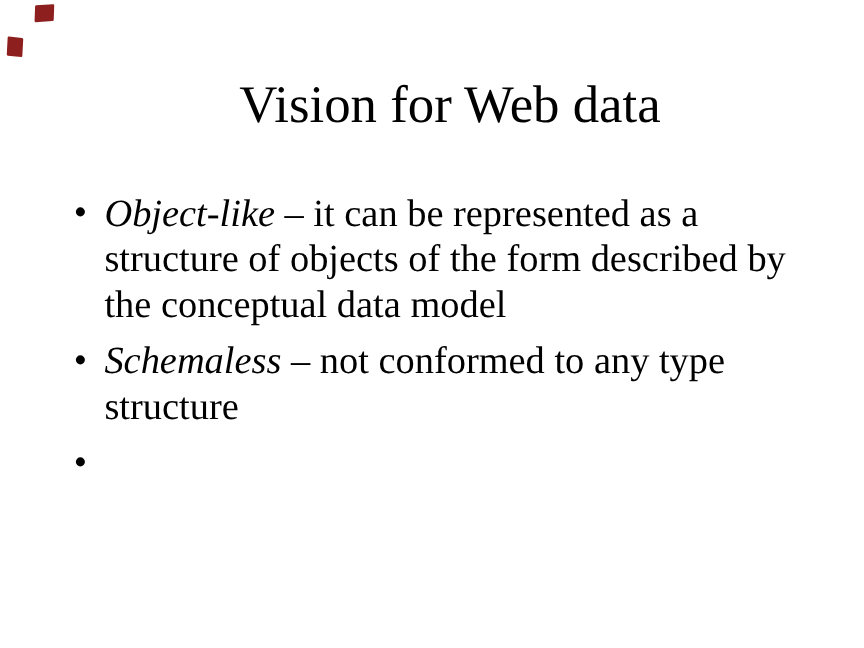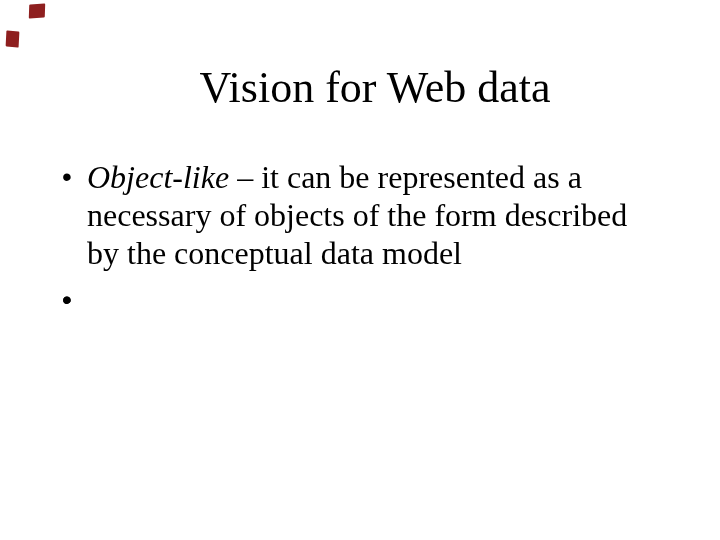--- a/index.html
+++ b/index.html
@@ -85,25 +85,26 @@
 
   <div class="red-mark red-mark-1"></div>
   <div class="red-mark red-mark-2"></div>
 
   <h1 class="slide-title">Vision for Web data</h1>
 
   <ul class="bullet-list">
 
     <li class="bullet-item">
       <span class="bullet-marker">•</span>
-      <span class="bullet-text"><em class="bullet-term">Object-like</em><span> – it can be represented as a necessary of objects of the form described by the conceptual data model</span></span>
+      <span class="bullet-text"><em class="bullet-term">Object-like</em><span> – it can be represented as a structure of objects of the form described by the conceptual data model</span></span>
     </li>
 
     <li class="bullet-item">
       <span class="bullet-marker">•</span>
+      <span class="bullet-text"><em class="bullet-term">Schemaless</em><span> – not conformed to any type structure</span></span>
     </li>
 
     <li class="bullet-item">
       <span class="bullet-marker">•</span>
     </li>
 
   </ul>
 </div>
 
 </body></html>

